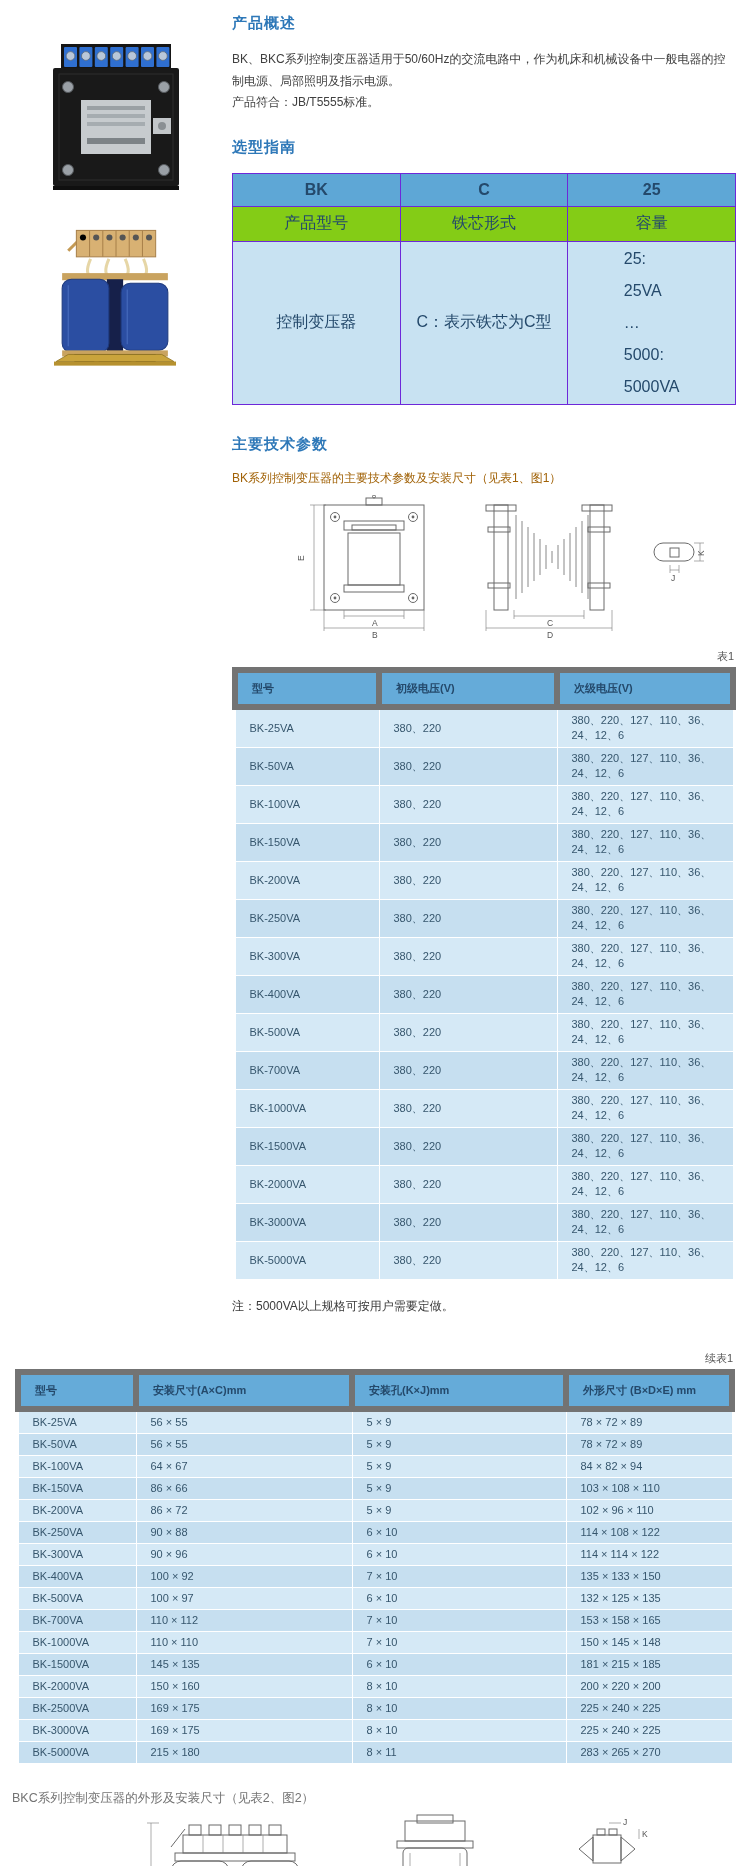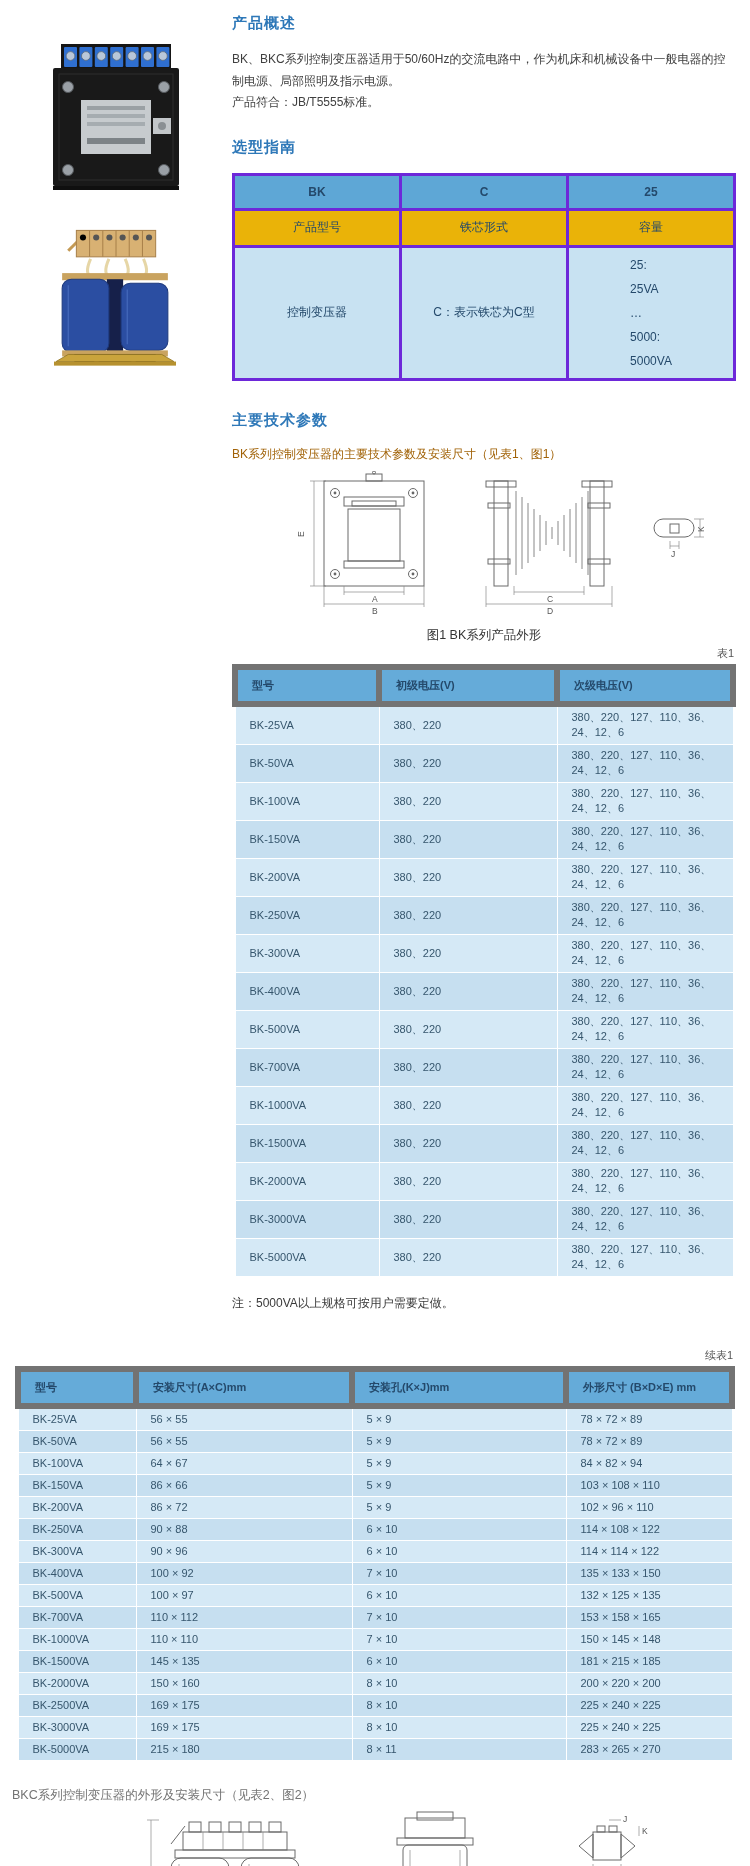--- a/index.html
+++ b/index.html
@@ -12,23 +12,23 @@
   .photo{display:block;}
   .photo2{margin-top:36px;margin-left:4px;}
   .content-col{flex:1;box-sizing:border-box;padding-right:14px;}
 
   h2.sec{font-size:15px;font-weight:bold;color:#2e78b8;margin:0 0 16px 0;letter-spacing:1px;}
   .body-text{font-size:12px;line-height:1.8;margin:0 0 24px 0;color:#404040;}
 
   
   table{border-collapse:collapse;}
   .sel-table{width:100%;margin:0 0 30px 0;table-layout:fixed;}
-  .sel-table td{border:3px solid #6d28d9;text-align:center;font-size:12px;color:#24496b;}
+  .sel-table td{border:1px solid #6d28d9;text-align:center;font-size:16px;color:#24496b;}
   .sel-table tr.head td{background:#5ea7d6;height:30px;font-weight:bold;}
-  .sel-table tr.sub td{background:#eab308;height:32px;}
+  .sel-table tr.sub td{background:#84cc16;height:32px;}
   .sel-table tr.big td{background:#c8e2f2;height:128px;}
   .cap-lines{display:inline-block;text-align:left;line-height:2.0;}
 
   .intro{font-size:12px;margin:0 0 8px 0;color:#a16207;}
   .fig{text-align:center;margin:4px 0 2px 0;}
   .fig-caption{font-size:12.5px;color:#333;margin-top:4px;font-weight:500;}
   .table-tag{text-align:right;font-size:11px;color:#555;margin:2px 2px 3px 0;}
 
   
   .data-table{width:100%;table-layout:fixed;}
@@ -251,21 +251,20 @@
             <line class="thin" x1="46" y1="0" x2="46" y2="18"></line>
             <line class="thin" x1="40" y1="0" x2="50" y2="0"></line>
               <line class="thin" x1="40" y1="18" x2="50" y2="18"></line>
             <text class="dim" x="50" y="13" transform="rotate(-90 50 13)">K</text>
             <line class="thin" x1="16" y1="22" x2="16" y2="30"></line>
               <line class="thin" x1="25" y1="22" x2="25" y2="30"></line>
             <line class="thin" x1="16" y1="27" x2="25" y2="27"></line>
             <text class="dim" x="17" y="38">J</text>
           </g>
         </svg>
-        <div class="fig-caption">图1  BK系列产品外形</div>
       </div>
 
       <div class="table-tag">表1</div>
       <table class="data-table t1">
         <thead>
           <tr>
             <th>型号</th>
             <th>初级电压(V)</th>
             <th>次级电压(V)</th>
           </tr>

